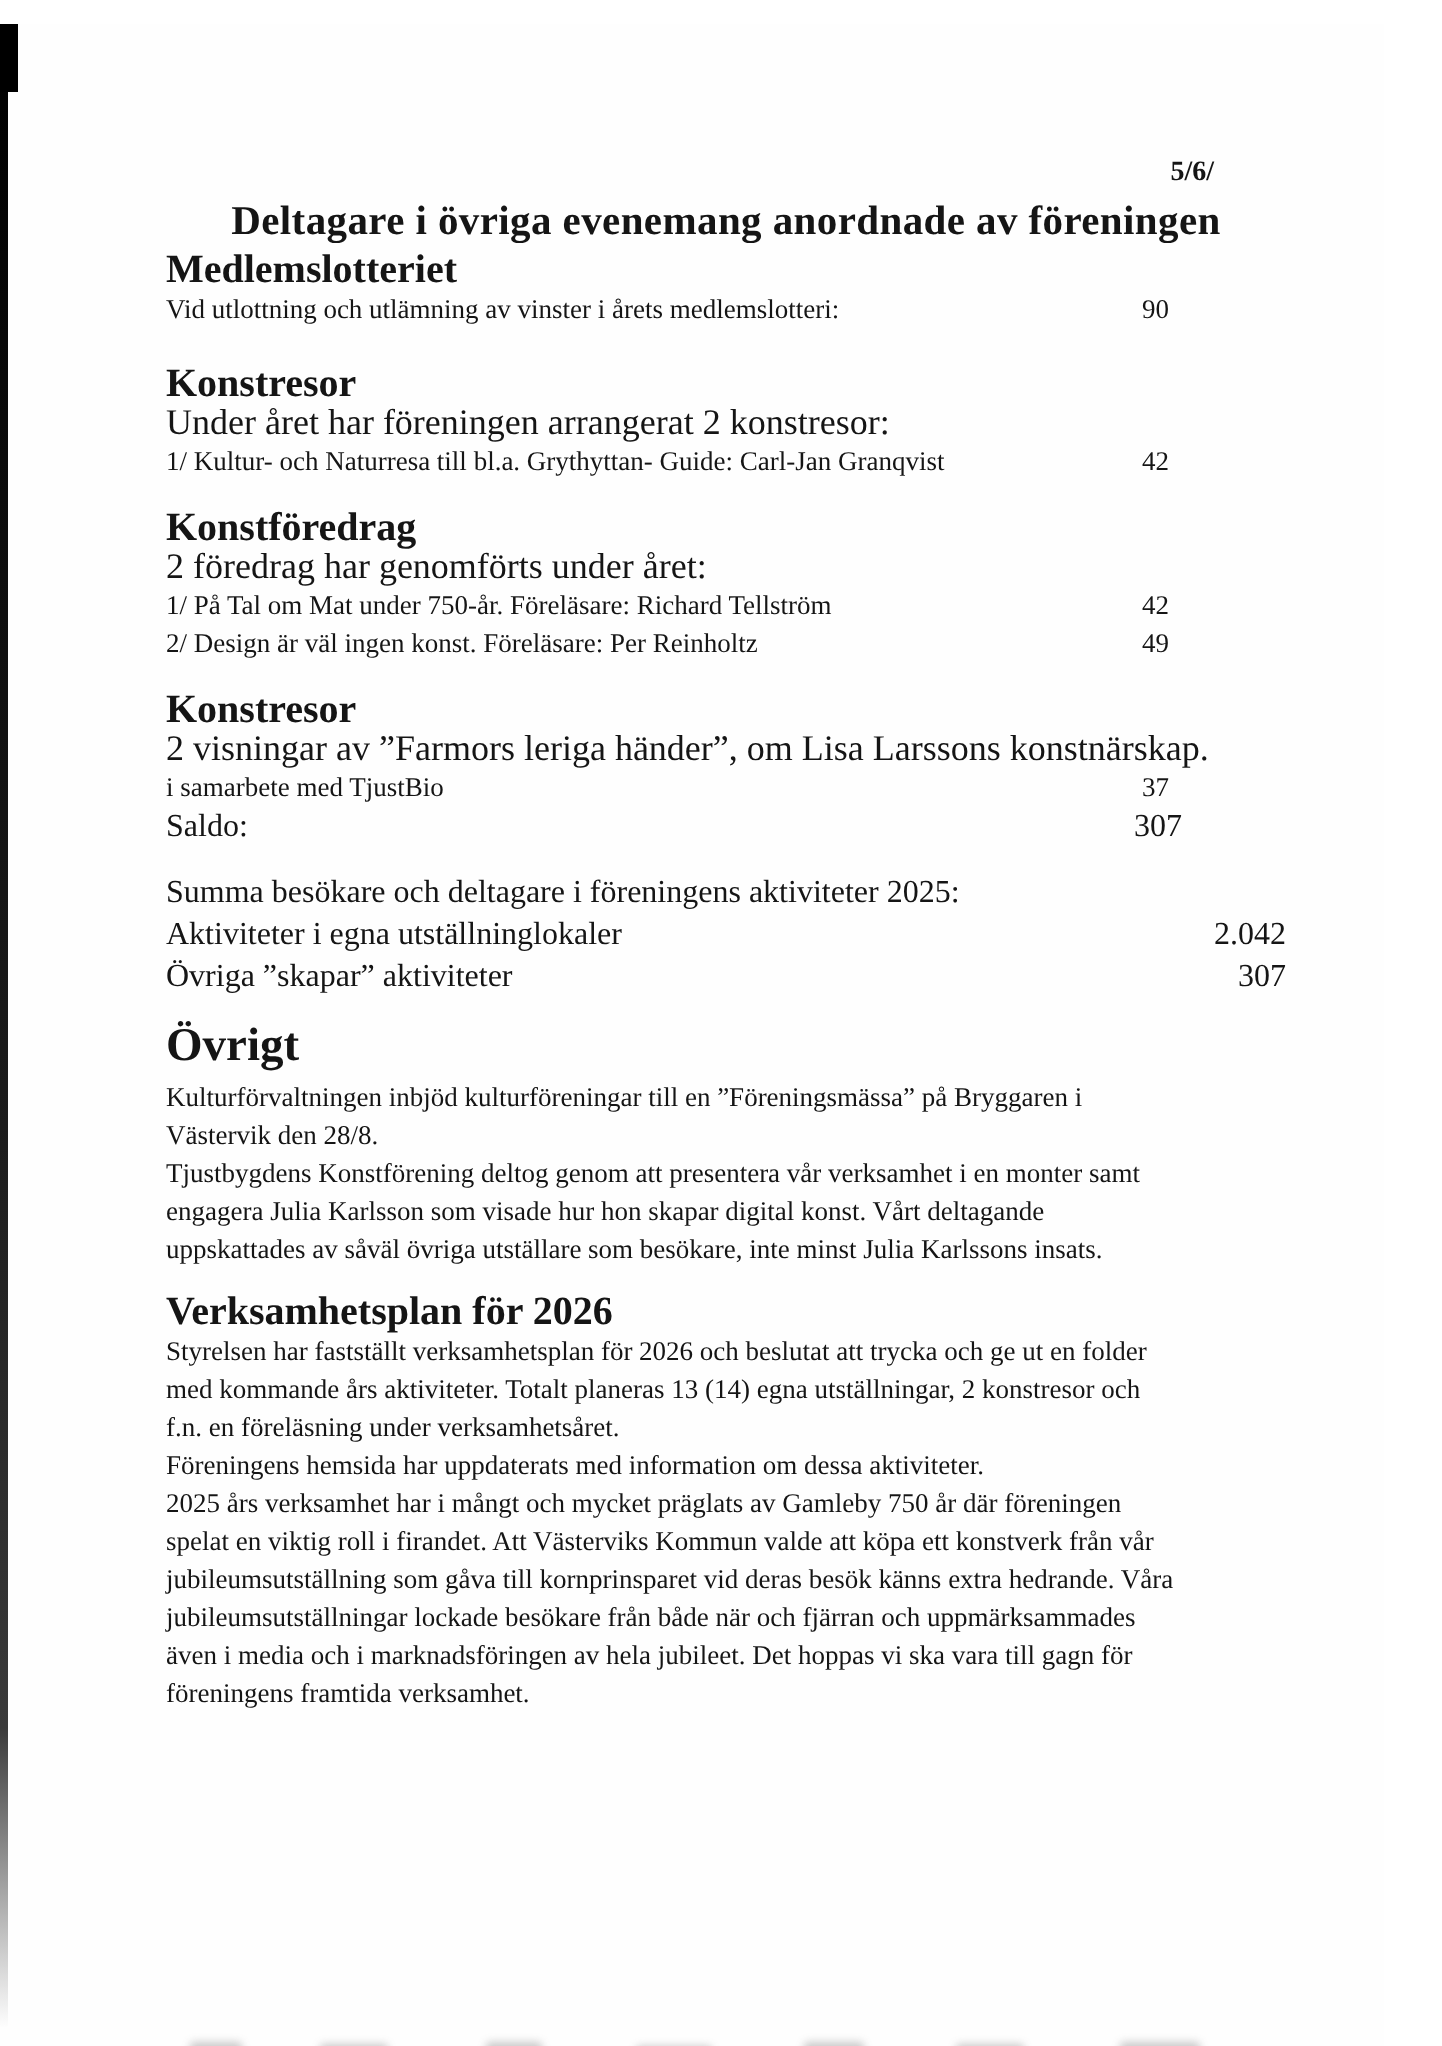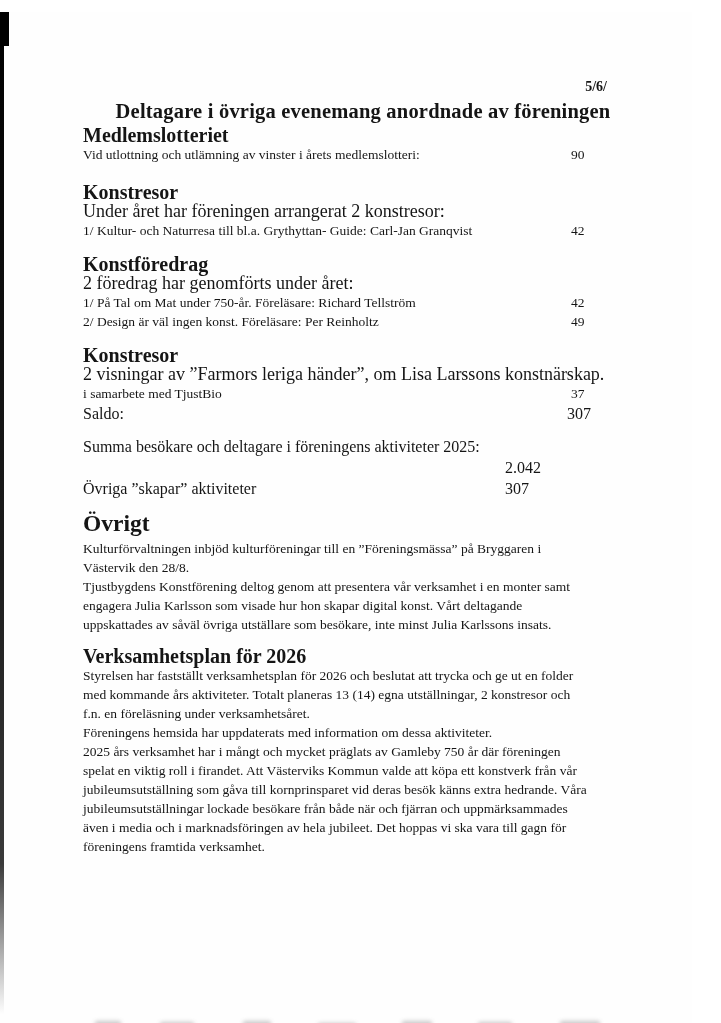--- a/index.html
+++ b/index.html
@@ -60,21 +60,21 @@
   .row .val{
     flex:0 0 72px;
     margin-left:auto;
     text-align:left;
     padding-left:2px;
   }
   .big{font-size:16px;line-height:21px;}
   .row.big .val{flex-basis:76px;}
   .summary .row .val{
     flex:0 0 138px;
-    text-align:left;
+    text-align:right;
     padding-left:0;
   }
   .para{
     font-size:13.5px;
     line-height:19px;
     white-space:pre;
   }
   .h-xl{
     font-size:23.5px;
     font-weight:bold;
@@ -140,20 +140,21 @@
       <span class="val">37</span>
     </div>
     <div class="row big">
       <span class="lbl">Saldo:</span>
       <span class="val">307</span>
     </div>
 
     <div class="summary" style="margin-top:12px;">
       <div class="body-line big">Summa besökare och deltagare i föreningens aktiviteter 2025:</div>
       <div class="row big">
+        <span class="lbl">Aktiviteter i egna utställninglokaler</span>
         <span class="val">2.042</span>
       </div>
       <div class="row big">
         <span class="lbl">Övriga ”skapar” aktiviteter</span>
         <span class="val">307</span>
       </div>
     </div>
 
     <div class="h-xl">Övrigt</div>
     <div class="para">Kulturförvaltningen inbjöd kulturföreningar till en ”Föreningsmässa” på Bryggaren i

